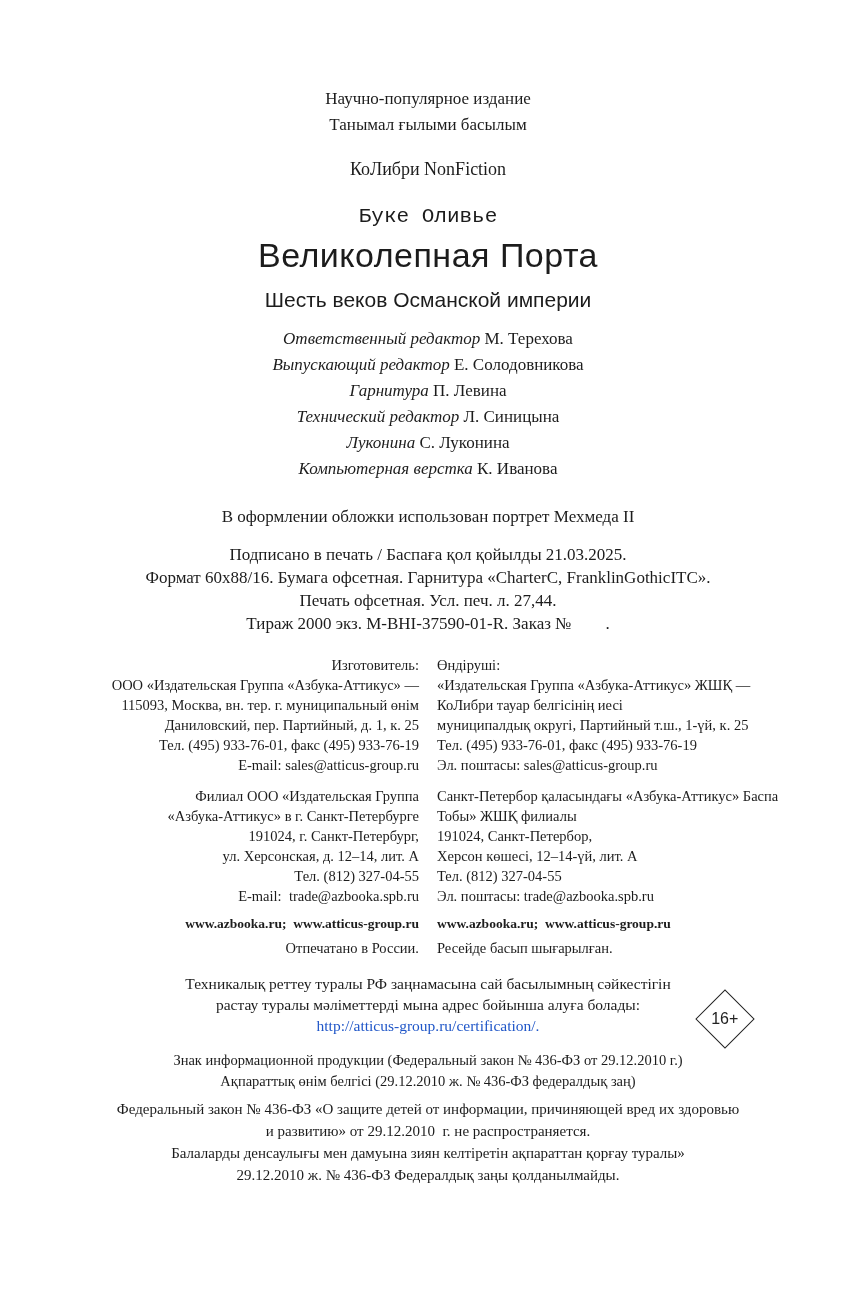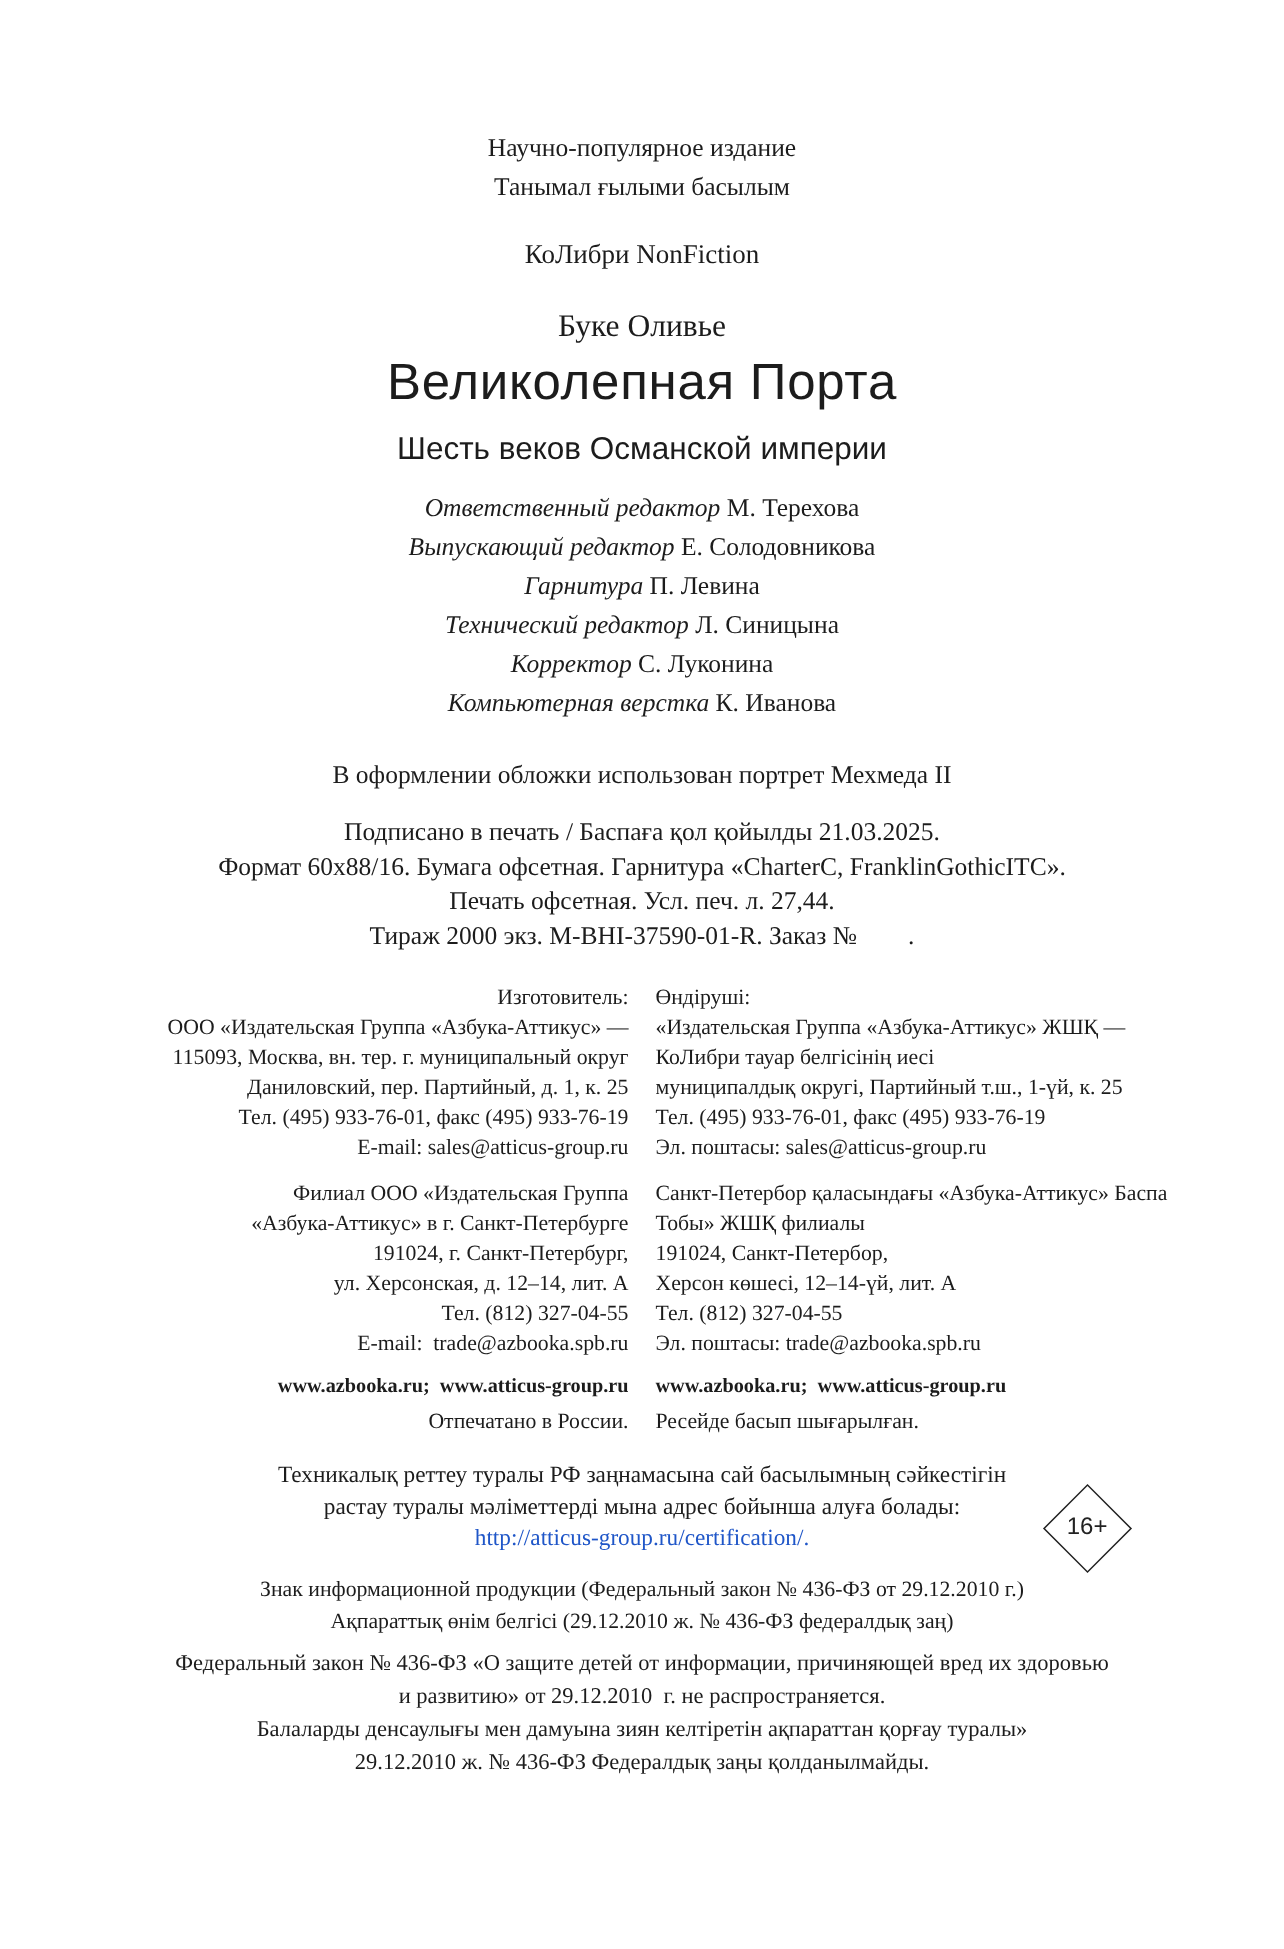--- a/index.html
+++ b/index.html
@@ -9,21 +9,21 @@
     color:#1c1c1c;
     font-family:"Liberation Serif", serif;
     overflow:hidden;
   }
   .page { width:856px; height:1299px; padding:86px 64px 0 64px; position:relative; }
   .c { text-align:center; }
 
   .edition .line { font-size:17px; line-height:26px; }
   .imprint { font-size:18px; line-height:26px; margin-top:18px; }
 
-  .author { font-family:Liberation Serif, serif; font-size:21px; line-height:26px; margin-top:22px; }
+  .author { font-family:Liberation Mono, monospace; font-size:21px; line-height:26px; margin-top:22px; }
   .title  { font-family:"Liberation Sans", sans-serif; font-size:34px; line-height:42px; margin-top:4px; font-weight:400; letter-spacing:0.5px; }
   .subtitle { font-family:"Liberation Sans", sans-serif; font-size:21px; line-height:28px; margin-top:10px; font-weight:400; }
 
   .staff { margin-top:12px; font-size:17px; }
   .staff .staff-row { line-height:26px; }
   .it { font-style:italic; }
 
   .covernote { margin-top:22px; font-size:17px; }
   .covernote .line { line-height:25px; }
 
@@ -94,21 +94,21 @@
     </div>
     <div class="staff-row">
       <span class="it">Гарнитура</span>
       <span>П. Левина</span>
     </div>
     <div class="staff-row">
       <span class="it">Технический редактор</span>
       <span>Л. Синицына</span>
     </div>
     <div class="staff-row">
-      <span class="it">Корректор</span>
+      <span class="it">Луконина</span>
       <span>С. Луконина</span>
     </div>
     <div class="staff-row">
       <span class="it">Компьютерная верстка</span>
       <span>К. Иванова</span>
     </div>
   </div>
 
   <div class="covernote c">
       <div class="line">В оформлении обложки использован портрет Мехмеда II</div>
@@ -118,21 +118,21 @@
       <div class="line">Подписано в печать / Баспаға қол қойылды 21.03.2025.</div>
       <div class="line">Формат 60x88/16. Бумага офсетная. Гарнитура «CharterC, FranklinGothicITC».</div>
       <div class="line">Печать офсетная. Усл. печ. л. 27,44.</div>
       <div class="line">Тираж 2000 экз. M-BHI-37590-01-R. Заказ №&nbsp;&nbsp;&nbsp;&nbsp;&nbsp;&nbsp;&nbsp;&nbsp;.</div>
     </div>
 
   <div class="cols">
     <div class="col-l">
         <div class="line">Изготовитель:</div>
         <div class="line">ООО «Издательская Группа «Азбука-Аттикус» —</div>
-        <div class="line">115093, Москва, вн. тер. г. муниципальный округ</div>
+        <div class="line">115093, Москва, вн. тер. г. муниципальный өнім</div>
         <div class="line">Даниловский, пер. Партийный, д. 1, к. 25</div>
         <div class="line">Тел. (495) 933-76-01, факс (495) 933-76-19</div>
         <div class="line">E-mail: sales@atticus-group.ru</div>
       </div>
     <div class="col-r">
         <div class="line">Өндіруші:</div>
         <div class="line">«Издательская Группа «Азбука-Аттикус» ЖШҚ —</div>
         <div class="line">КоЛибри тауар белгісінің иесі</div>
         <div class="line">муниципалдық округі, Партийный т.ш., 1-үй, к. 25</div>
         <div class="line">Тел. (495) 933-76-01, факс (495) 933-76-19</div>

